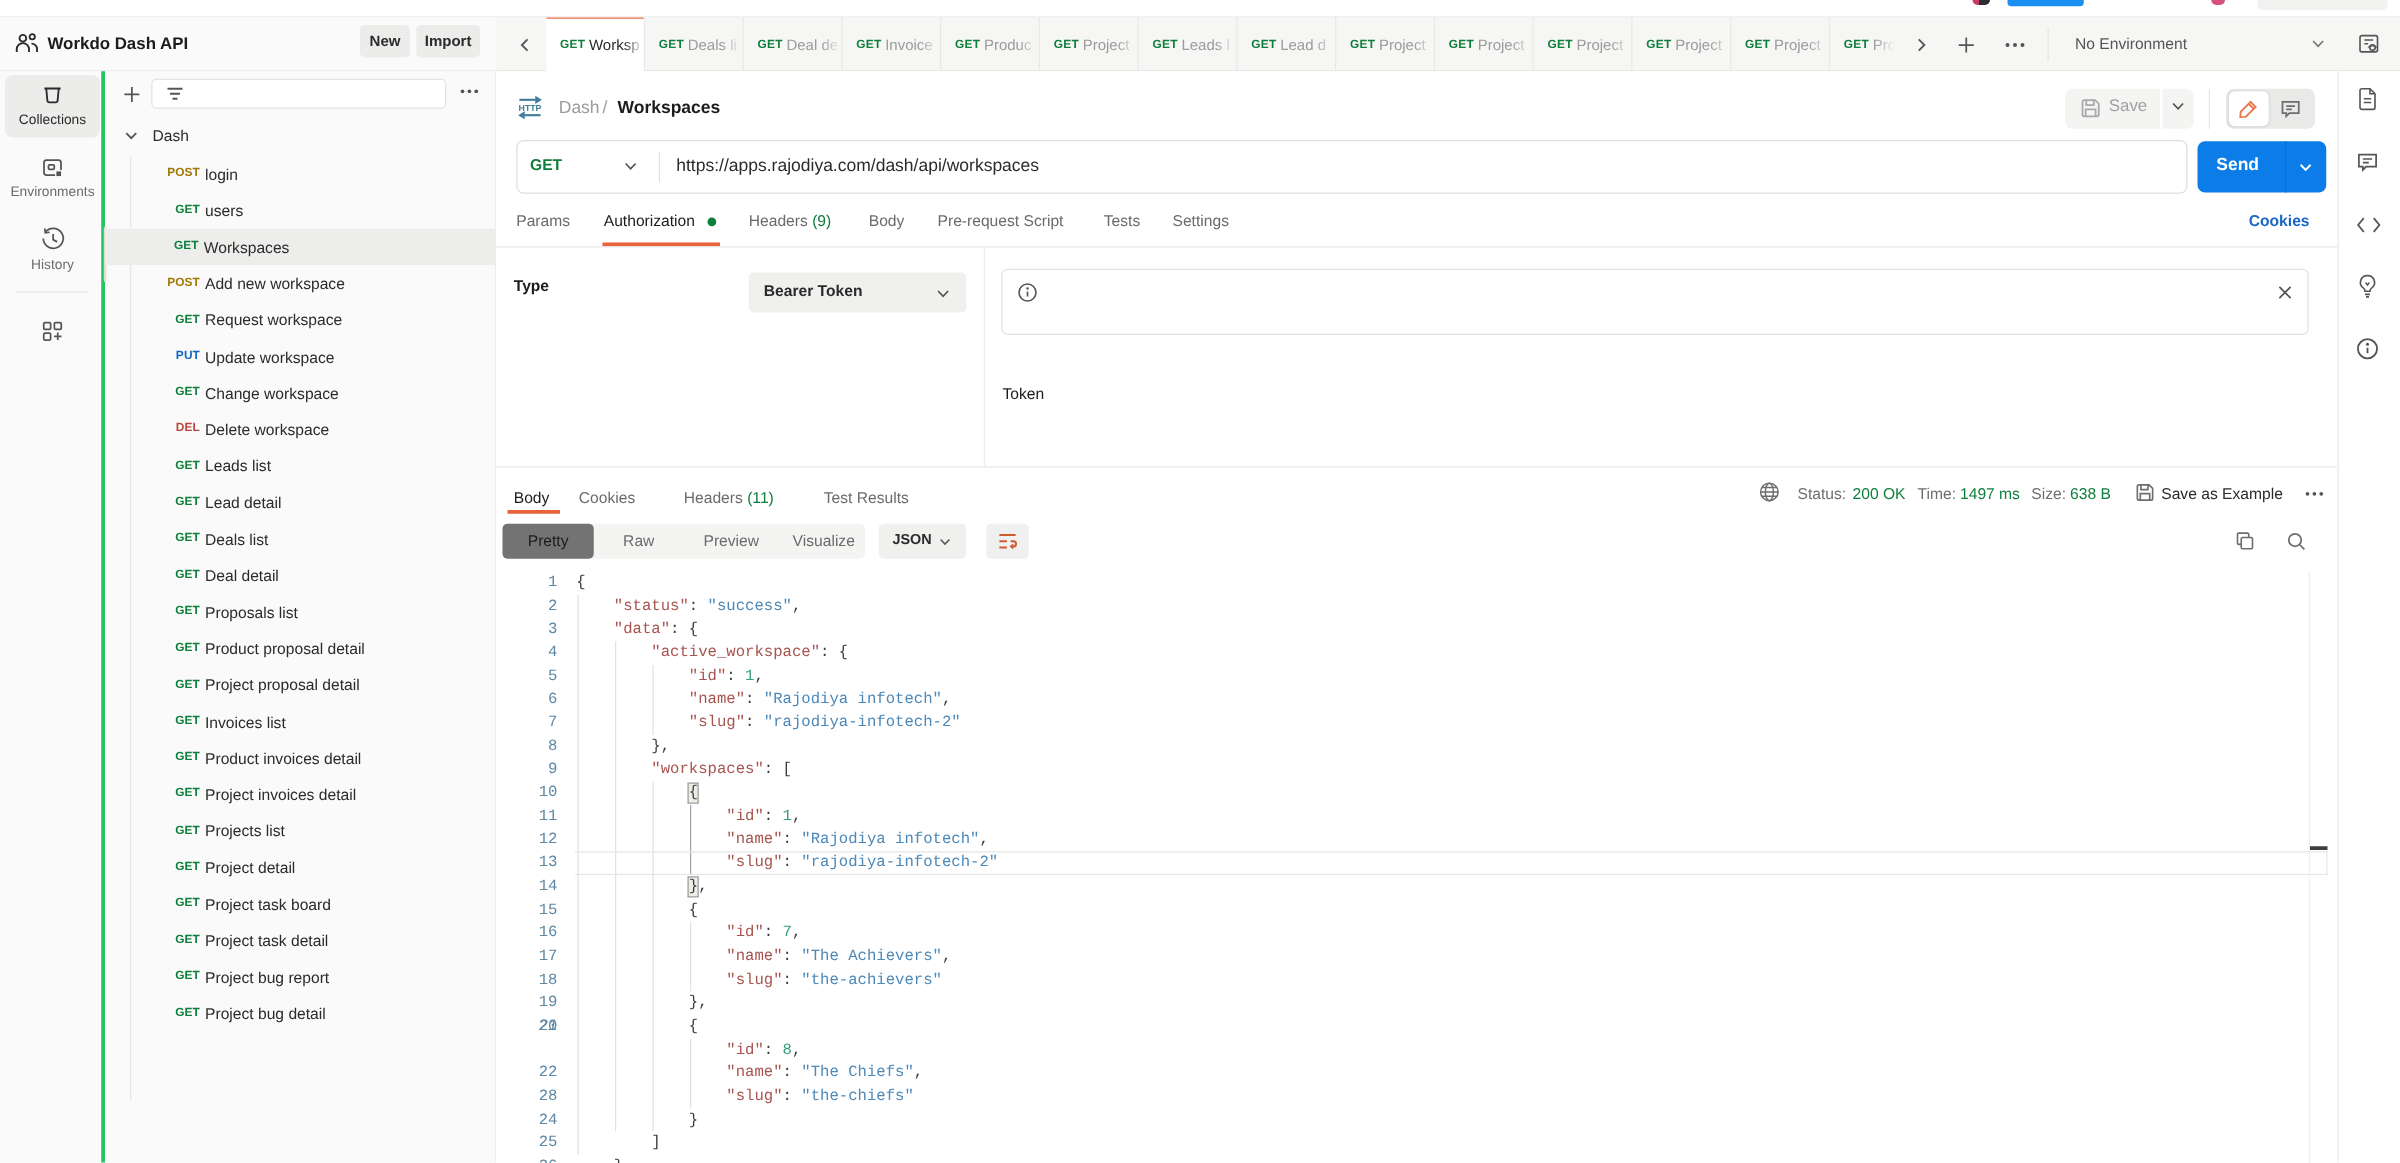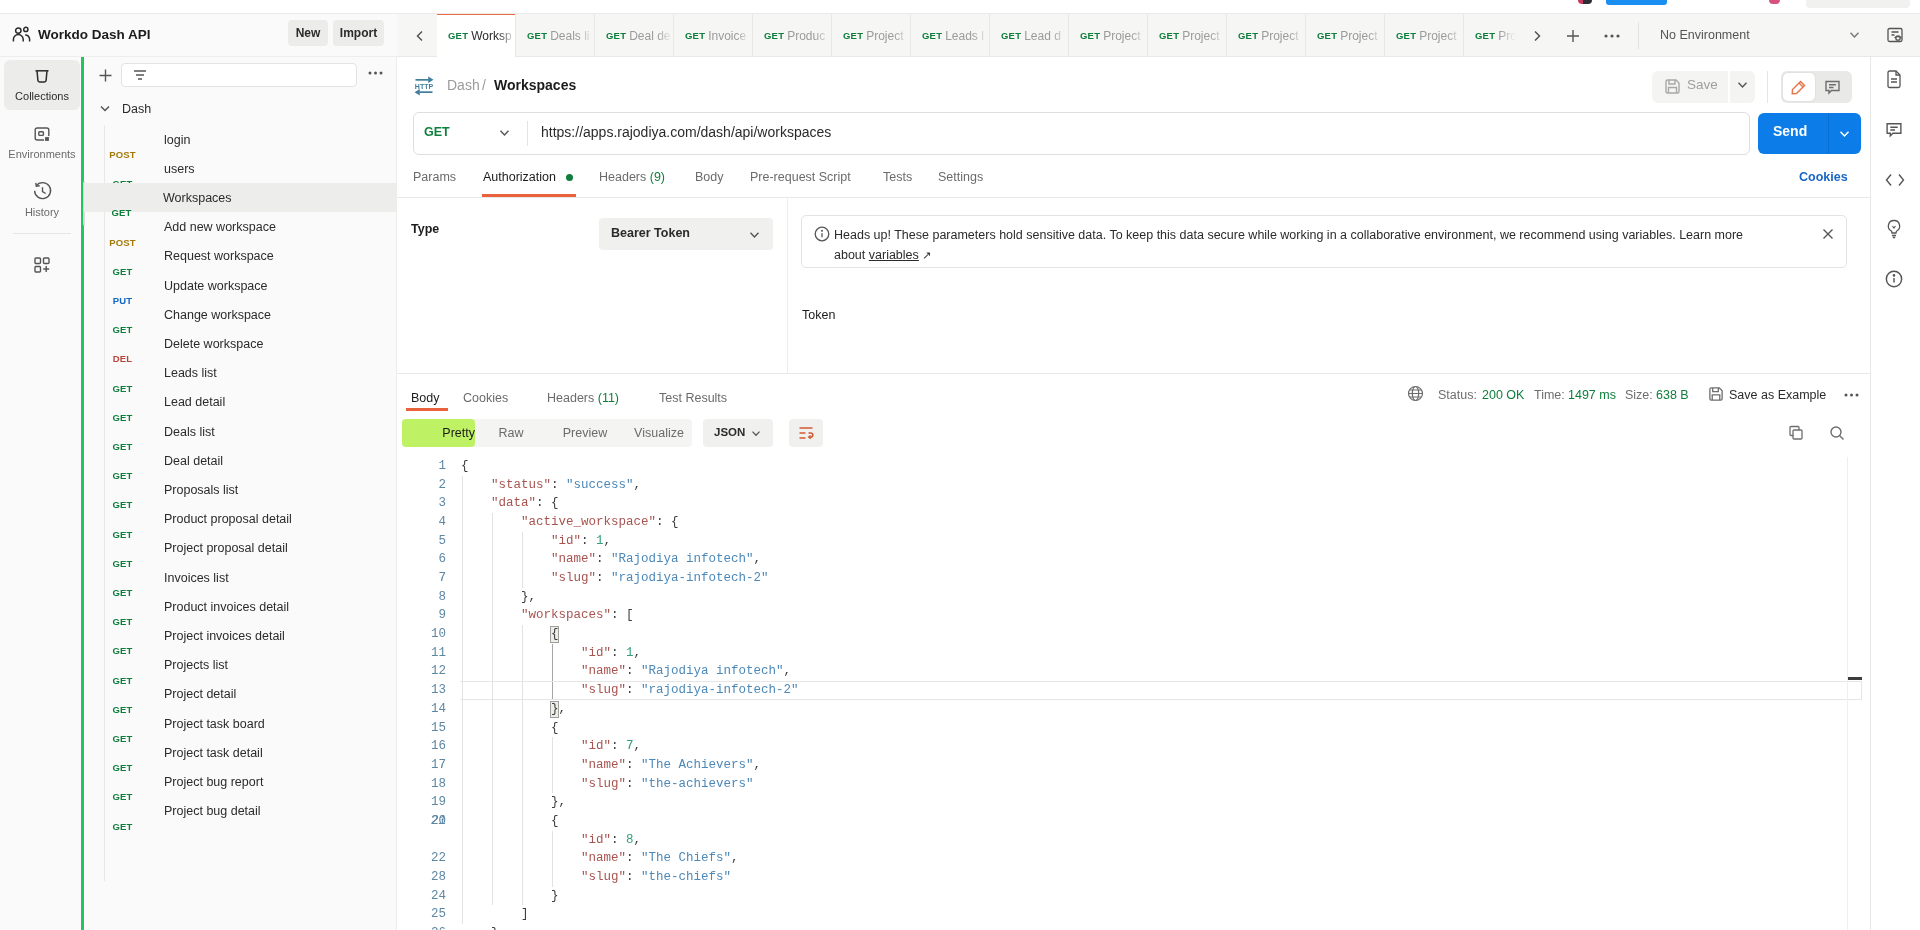--- a/index.html
+++ b/index.html
@@ -36,21 +36,21 @@
 #rail { position:absolute; top:57px; left:0; width:84px; height:873px; background:#fafafa; border-right:3px solid #22c55e; }
 .railitem { position:absolute; left:0; width:84px; text-align:center; }
 .railitem .ic { display:flex; justify-content:center; }
 .railitem .t { font-size:11px; color:#6b6b6b; margin-top:4px; }
 #rail-sel { position:absolute; left:4px; top:3px; width:76px; height:50px; background:#ececeb; border-radius:6px; }
 
 
 #tree { position:absolute; top:57px; left:85px; width:312px; height:873px; background:#fafafa; border-right:1px solid #ededed; }
 #searchbox { position:absolute; left:36px; top:6px; width:236px; height:24px; background:#fff; border:1px solid #e3e3e2; border-radius:4px; }
 .trow { position:absolute; left:0; width:312px; height:29px; }
-.trow .badge { position:absolute; top:24px; width:75px; text-align:center; font-size:9.5px; font-weight:700; letter-spacing:0.1px; }
+.trow .badge { position:absolute; top:8px; width:75px; text-align:right; font-size:9.5px; font-weight:700; letter-spacing:0.1px; }
 .trow .lbl { position:absolute; left:79px; top:7.5px; font-size:12.5px; color:#2b2b2b; }
 .b-get { color:#0e7e3c; }
 .b-post { color:#a27908; }
 .b-put { color:#1065c5; }
 .b-del { color:#b8453c; }
 #tree-indent { position:absolute; left:19px; top:68px; width:1px; height:756px; background:#e7e7e6; }
 
 
 #main { position:absolute; top:57px; left:397px; width:1473px; height:873px; background:#fff; }
 
@@ -497,21 +497,20 @@
     </div>
   </div>
   <div id="authdiv"></div>
 
   <div class="abs" style="left:404px; top:158px; width:1046px; height:53px; border:1px solid #e3e3e3; border-radius:5px; background:#fff;">
     <svg class="abs" style="left:12px; top:10px;" width="16" height="16" viewBox="0 0 16 16" fill="none" stroke="#555" stroke-width="1.3">
       <circle cx="8" cy="8" r="6.8"></circle>
           <path d="M8 7.2 v4"></path>
           <circle cx="8" cy="4.8" r="0.4" fill="#555"></circle>
     </svg>
-    <div class="abs" style="left:32px; top:9px; width:960px; font-size:12.5px; color:#2b2b2b; line-height:20px;">Heads up! These parameters hold sensitive data. To keep this data secure while working in a collaborative environment, we recommend using variables. Learn more<br>about <span style="text-decoration:underline;">variables</span> <span style="font-size:11px;">↗</span></div>
     <svg class="abs" style="left:1020px; top:12px;" width="12" height="12" viewBox="0 0 12 12" fill="none" stroke="#555" stroke-width="1.4">
           <path d="M1.5 1.5 l9 9 M10.5 1.5 l-9 9"></path>
         </svg>
   </div>
   <div class="abs" style="left:405px; top:251px; font-size:12.5px; color:#1c1c1c;">Token</div>
 
   <div id="respdiv"></div>
 
   <div class="resptab" style="left:14px; color:#1c1c1c;">Body</div>
   <div class="resptab" style="left:66px;">Cookies</div>
@@ -535,21 +534,21 @@
     <path d="M5 2 v4 h6 v-4 M4.5 14.8 v-5.3 h8 v5.3"></path>
   </svg>
   <div class="abs" style="left:1332px; top:331px; font-size:12.5px; color:#2b2b2b;">Save as Example</div>
   <svg class="abs" style="left:1447px; top:336px;" width="15" height="4" viewBox="0 0 15 4" fill="#555">
         <circle cx="2" cy="2" r="1.5"></circle>
         <circle cx="7.5" cy="2" r="1.5"></circle>
         <circle cx="13" cy="2" r="1.5"></circle>
       </svg>
 
   <div class="abs" style="left:5px; top:362px; width:290px; height:28px; background:#f4f4f3; border-radius:4px;"></div>
-  <div class="abs" style="left:5px; top:362px; width:73px; height:28px; background:#bef264; border-radius:4px; text-align:right; line-height:28px; font-size:12.5px; color:#1c1c1c;">Pretty</div>
+  <div class="abs" style="left:5px; top:362px; width:73px; height:28px; background:#737373; border-radius:4px; text-align:center; line-height:28px; font-size:12.5px; color:#1c1c1c;">Pretty</div>
   <div class="abs" style="left:78px; top:362px; width:72px; text-align:center; line-height:28px; font-size:12.5px; color:#6b6b6b;">Raw</div>
   <div class="abs" style="left:150px; top:362px; width:76px; text-align:center; line-height:28px; font-size:12.5px; color:#6b6b6b;">Preview</div>
   <div class="abs" style="left:226px; top:362px; width:72px; text-align:center; line-height:28px; font-size:12.5px; color:#6b6b6b;">Visualize</div>
   <div class="abs" style="left:306px; top:362px; width:70px; height:28px; background:#f0f0ef; border-radius:4px;">
     <div class="abs" style="left:11px; top:7px; font-size:11.5px; font-weight:700; color:#2b2b2b;">JSON</div>
     <svg class="abs" style="left:48px; top:11px;" width="10" height="7" viewBox="0 0 11 8" fill="none" stroke="#555" stroke-width="1.4">
           <path d="M1.5 1.8 L5.5 6 L9.5 1.8"></path>
         </svg>
   </div>
   <div class="abs" style="left:392px; top:362px; width:34px; height:28px; background:#f0f0ef; border-radius:4px;">

